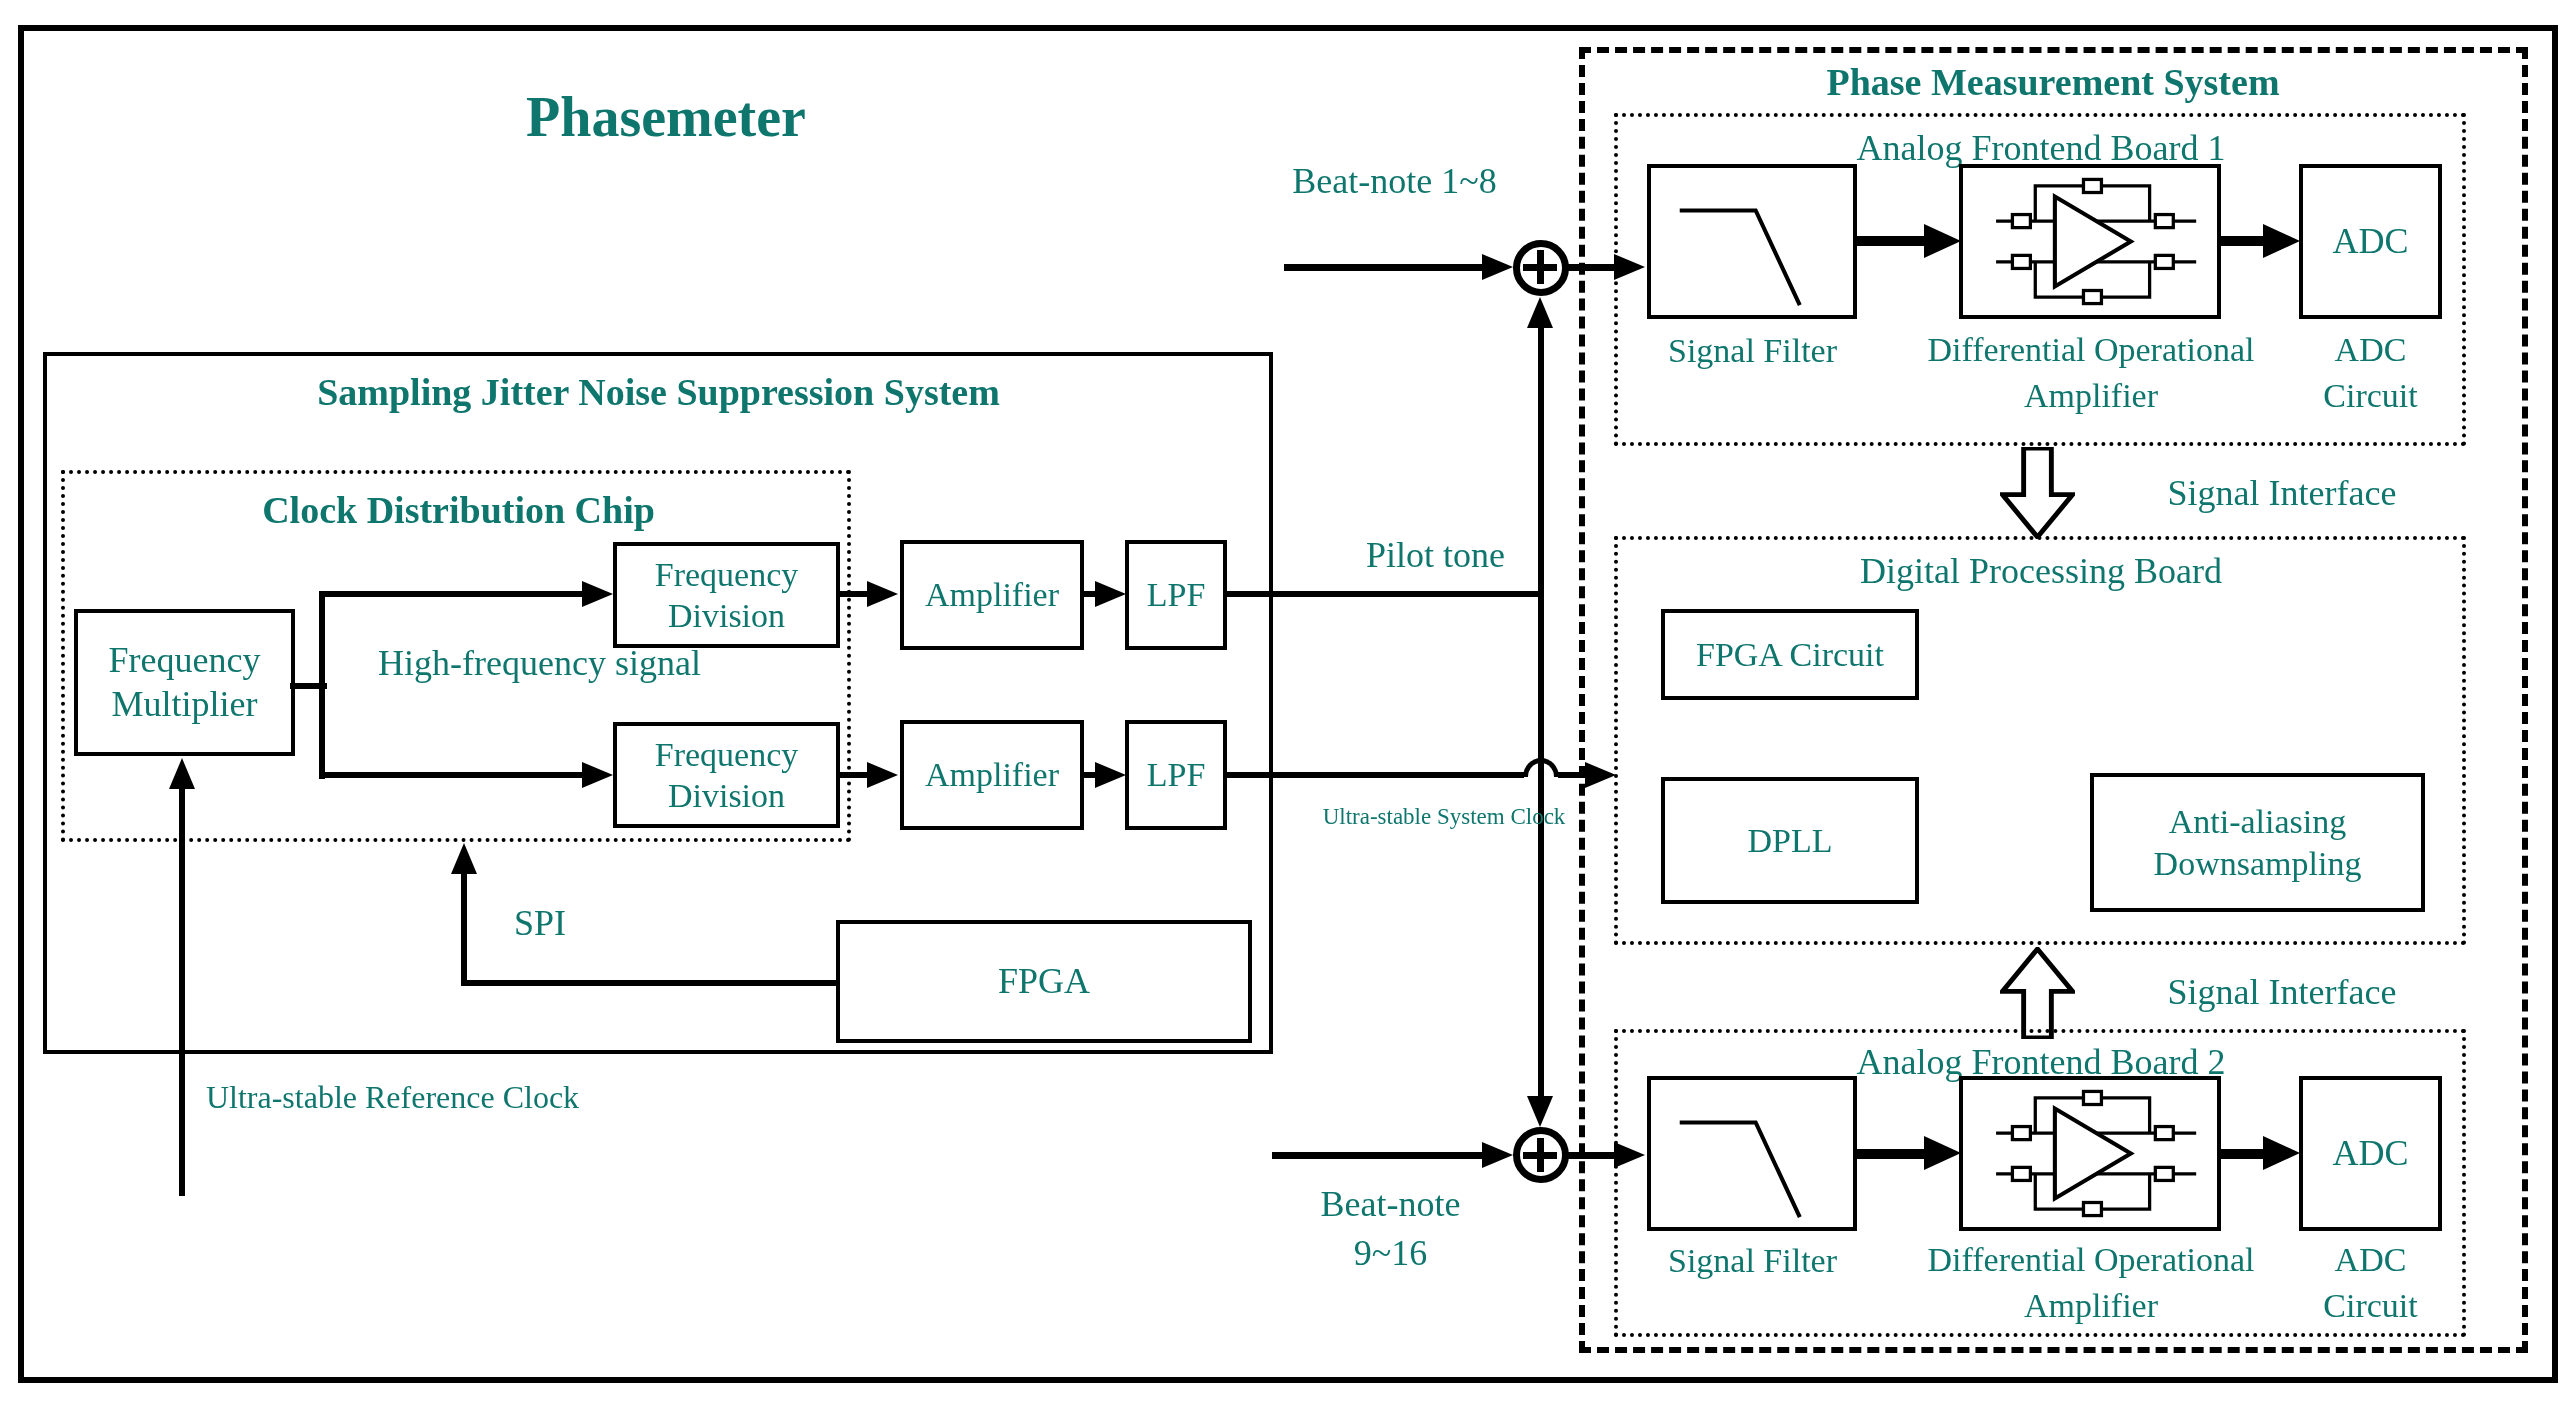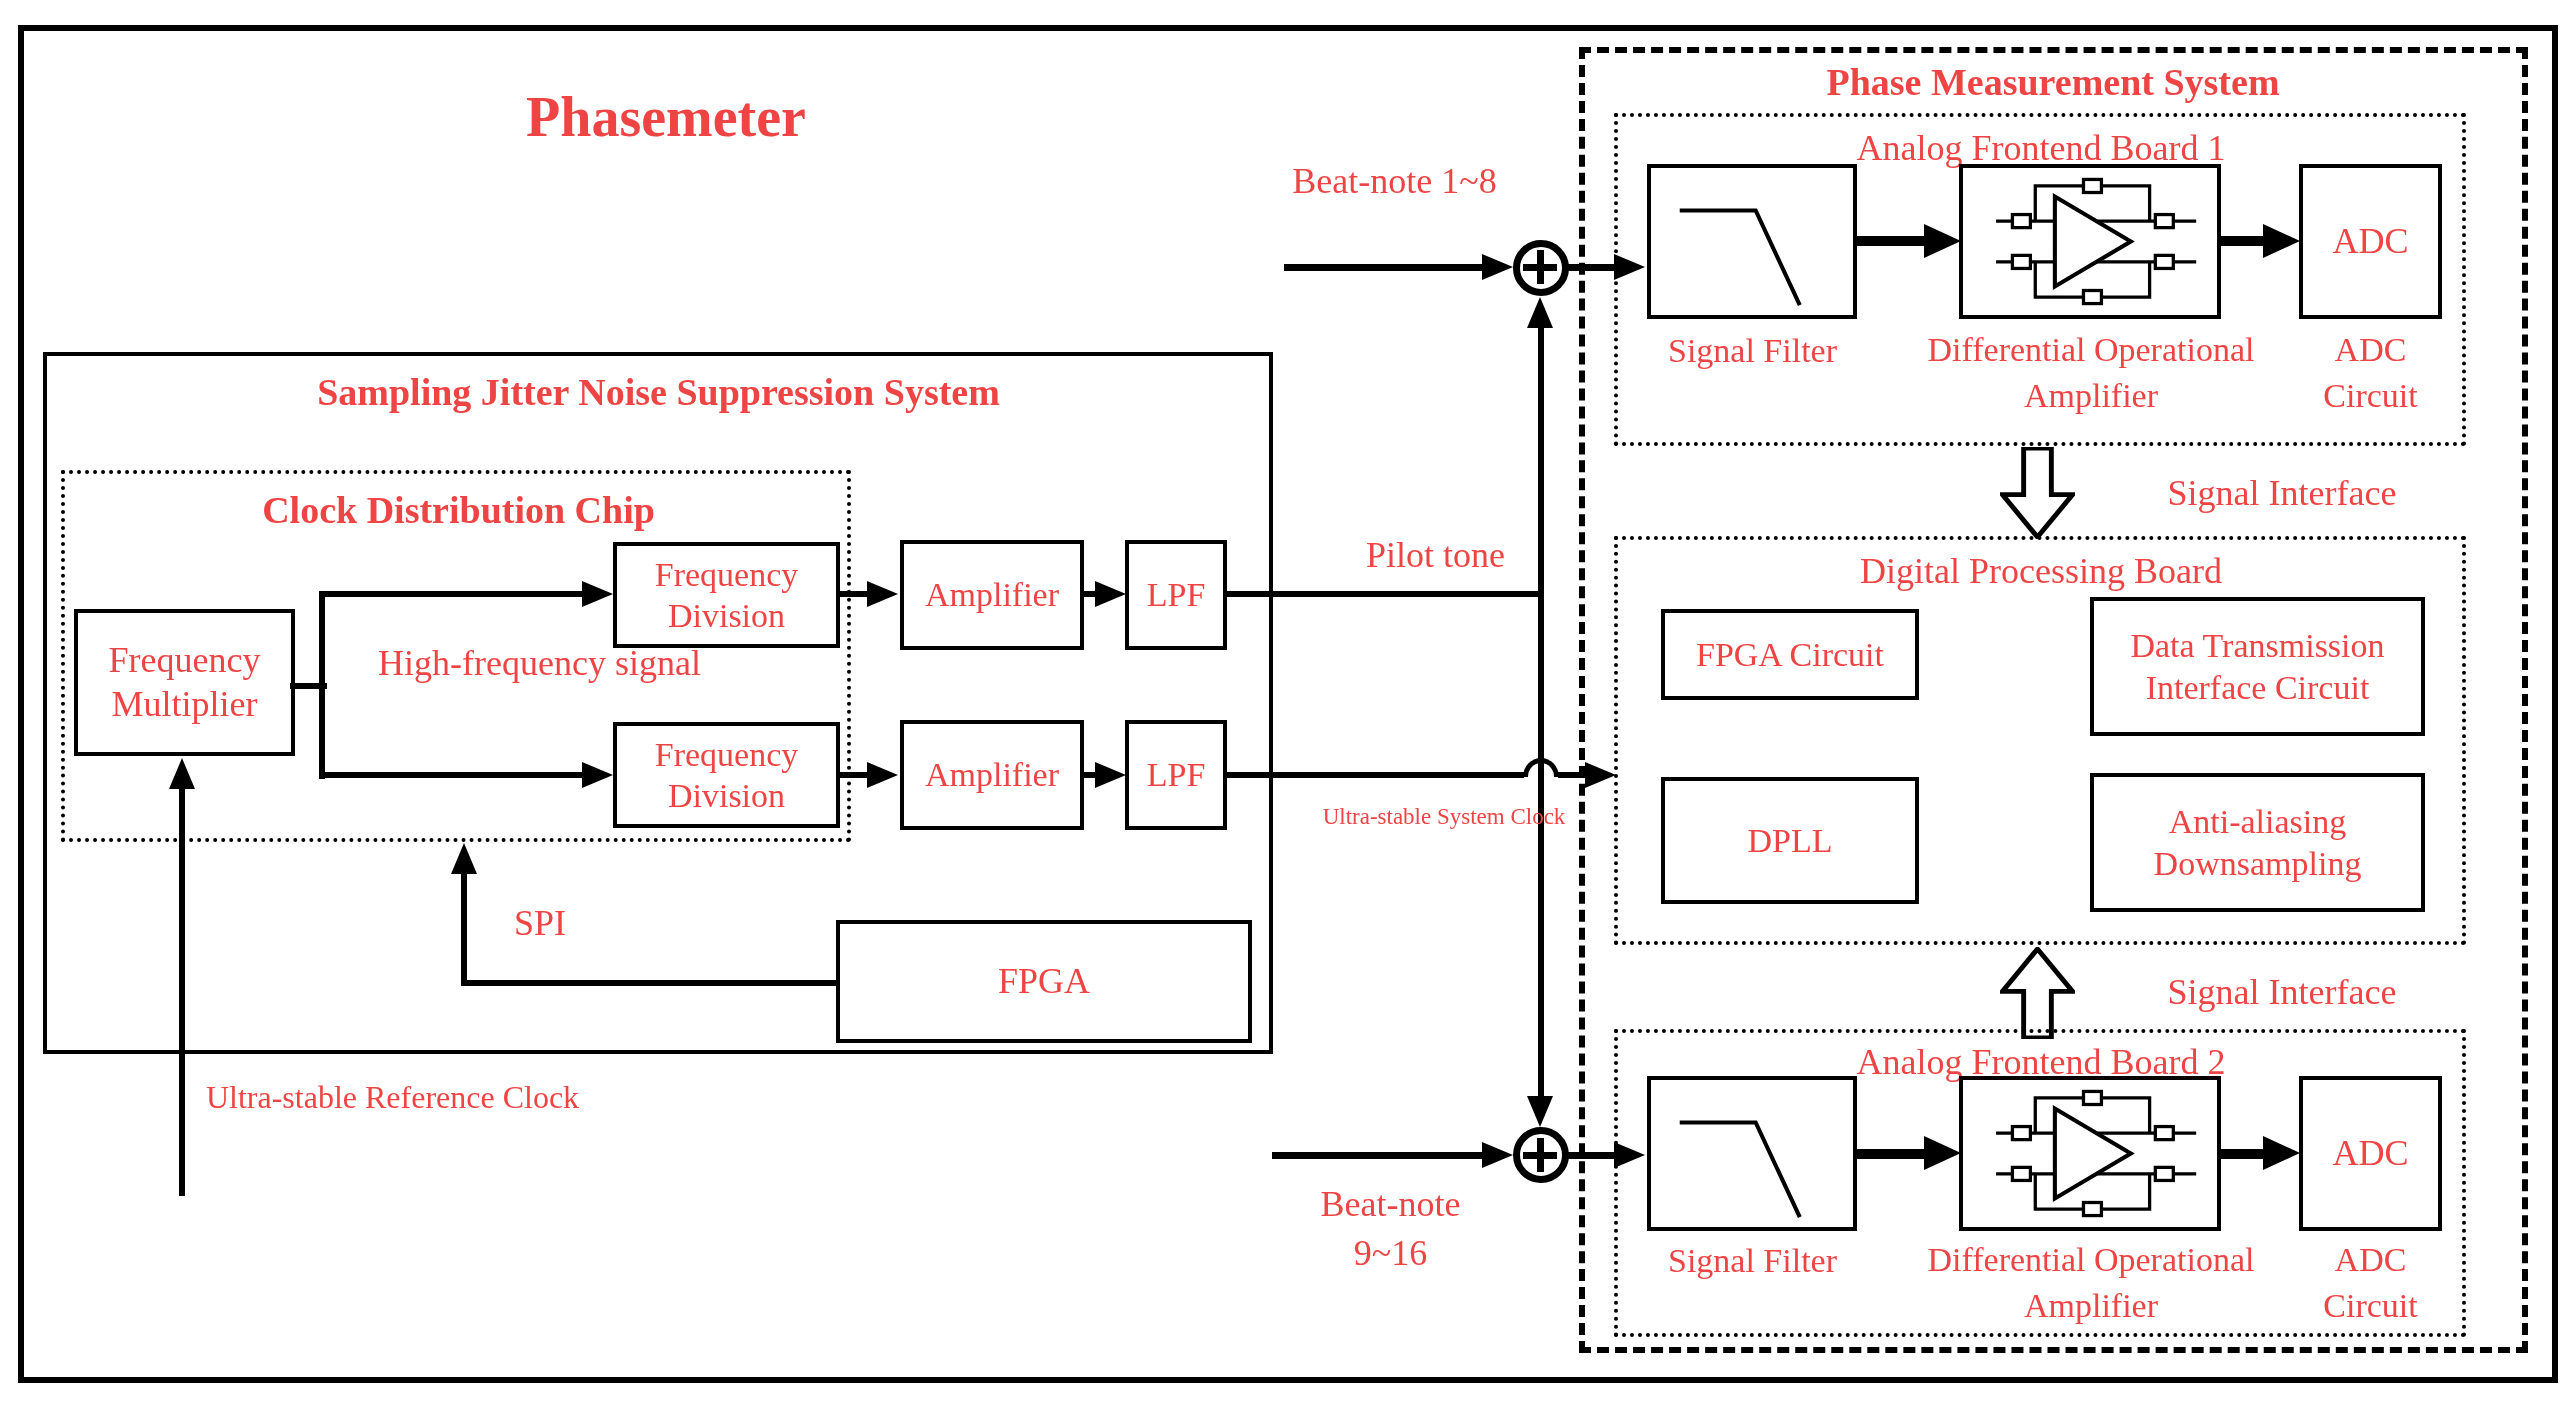--- a/index.html
+++ b/index.html
@@ -1,17 +1,17 @@
 <!DOCTYPE html>
 <html style="font-size:13px"><head>
 <meta charset="utf-8">
 <style>
   html,body{margin:0;padding:0;background:#fff;}
   #canvas{position:relative;width:2576px;height:1405px;background:#ffffff;
-          font-family:"Liberation Serif","DejaVu Serif",serif;color:#ef4444;}
+          font-family:"Liberation Serif","DejaVu Serif",serif;color:#0f766e;}
   #canvas *{box-sizing:border-box;}
   .abs{position:absolute;}
   .box{position:absolute;border:4.1px solid #000;background:#fff;display:flex;
        align-items:center;justify-content:center;text-align:center;
        font-size:36px;line-height:1.22;}
   .dotted{position:absolute;border:4.1px dotted #000;background:transparent;}
   .dashed{position:absolute;border:6.5px dashed #000;background:transparent;}
   .lbl{position:absolute;text-align:center;font-size:36px;line-height:1.4;}
   .bold{font-weight:bold;}
   .hline{position:absolute;background:#000;height:5.7px;}
@@ -178,23 +178,20 @@
     <polygon points="29,1 63,1 63,58 89,58 46,110 3,58 29,58" fill="#fff" stroke="#000" stroke-width="6"></polygon>
   </svg>
   <div class="lbl" style="left:2135px;top:468px;width:294px;font-size:36px;">Signal Interface</div>
 
   <div class="dotted" style="left:1614px;top:536px;width:852px;height:409px;"></div>
   <div class="lbl" style="left:1628px;top:546px;width:826px;font-size:36px;">Digital Processing Board</div>
 
   <div class="box" style="left:1661px;top:609px;width:258px;height:91px;font-size:34px;">
     <span>FPGA Circuit</span>
   </div>
-  <div class="box" style="left:2090px;top:597px;width:335px;height:139px;font-size:34px;">
-    <span>Data Transmission Interface Circuit</span>
-  </div>
   <div class="box" style="left:1661px;top:777px;width:258px;height:127px;font-size:34px;">
     <span>DPLL</span>
   </div>
   <div class="box" style="left:2090px;top:773px;width:335px;height:139px;font-size:34px;">
     <span>Anti-aliasing Downsampling</span>
   </div>
 
   <svg class="abs" style="left:2000px;top:947px;" width="75" height="92" viewBox="0 0 92 112">
     <polygon points="46,2 89,54 63,54 63,111 29,111 29,54 3,54" fill="#fff" stroke="#000" stroke-width="6"></polygon>
   </svg>

